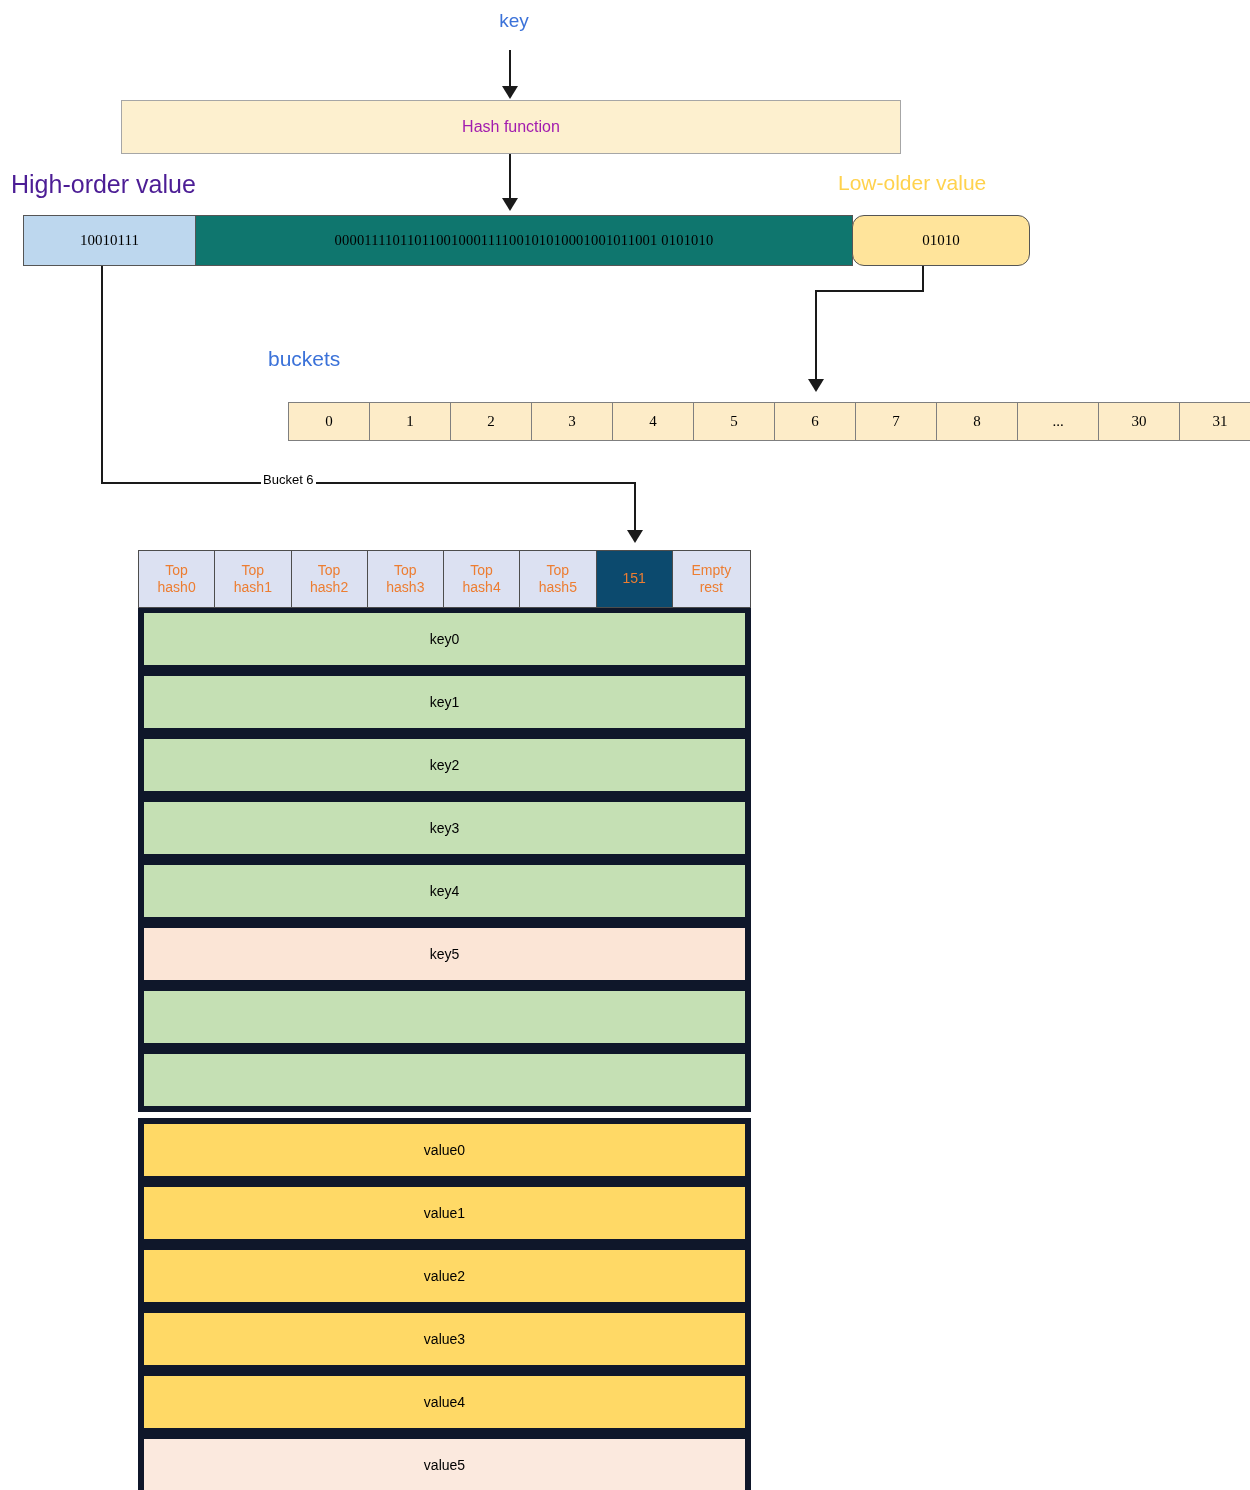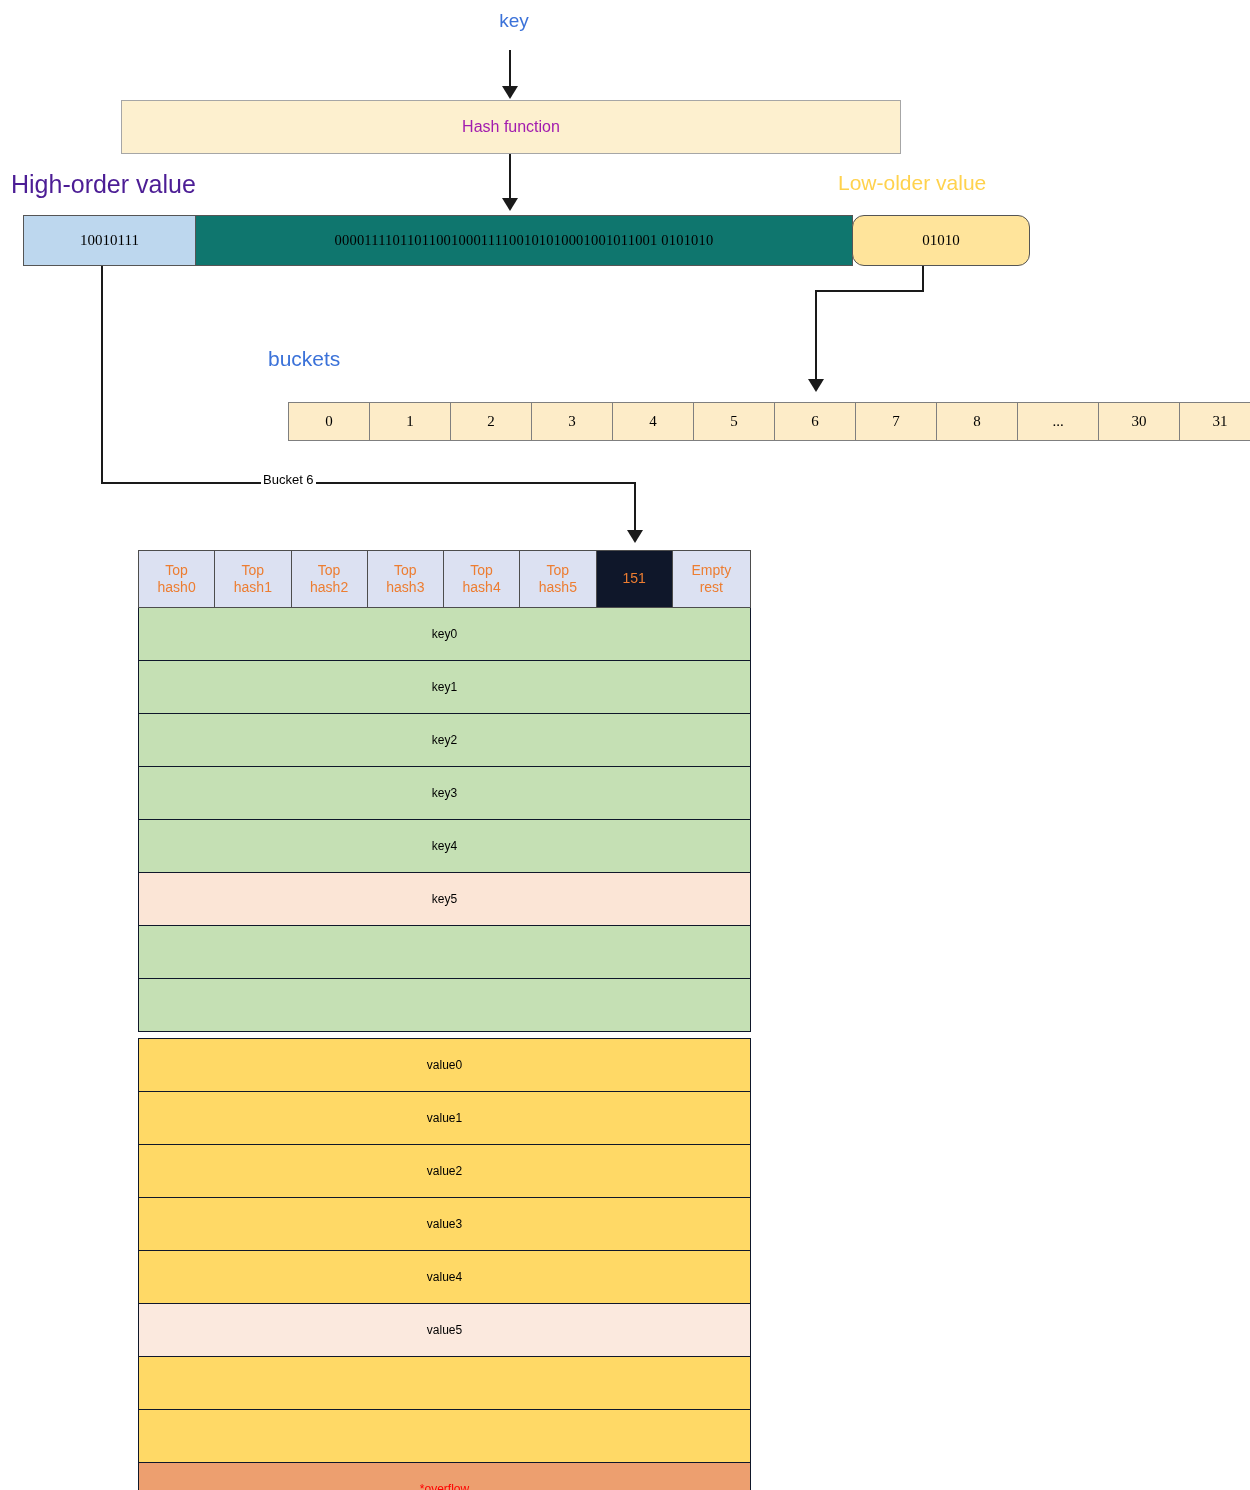--- a/index.html
+++ b/index.html
@@ -78,29 +78,29 @@
     margin-left: -1px;
     background: #dce1f2;
     color: #ed7d31;
     font-size: 14px;
     line-height: 1.25;
     display: flex; flex-direction: column;
     align-items: center; justify-content: center;
     text-align: center;
   }
   .hdrcell:first-child { margin-left: 0; }
-  .hdrcell.hl { background: #0f172a; }
+  .hdrcell.hl { background: #0c4a6e; }
   .hdrcell.wide { width: 79px; }
 
   .datarow {
     height: 52px;
-    border: 1px solid #0f172a;
+    border: 6px solid #0f172a;
     margin-top: -1px;
     display: flex; align-items: center; justify-content: center;
-    font-size: 12px; color: #000000;
+    font-size: 14px; color: #000000;
     font-family: "Liberation Sans", sans-serif;
   }
   .row-key    { background: #c5e0b4; }
   .row-keyhl  { background: #fbe5d6; }
   .row-val    { background: #ffd966; }
   .row-valhl  { background: #fbe9de; }
   .row-ovf    { background: #ed9f6f; color: #ff0000; }
 
   .gapspacer { height: 7px; }
 

